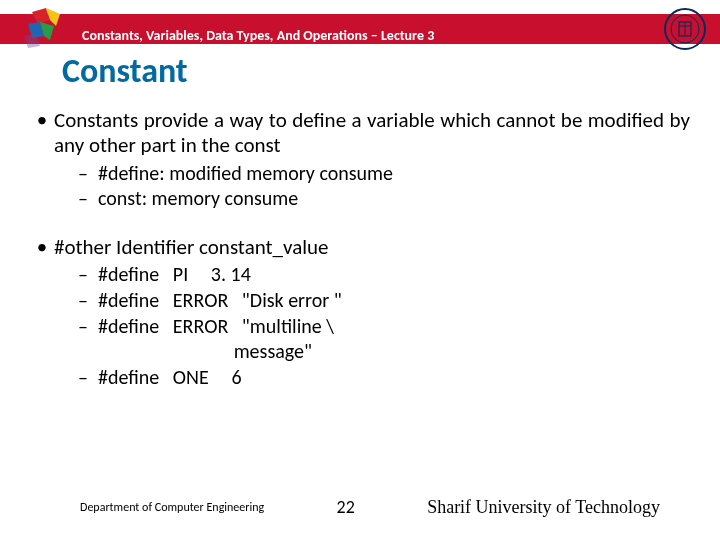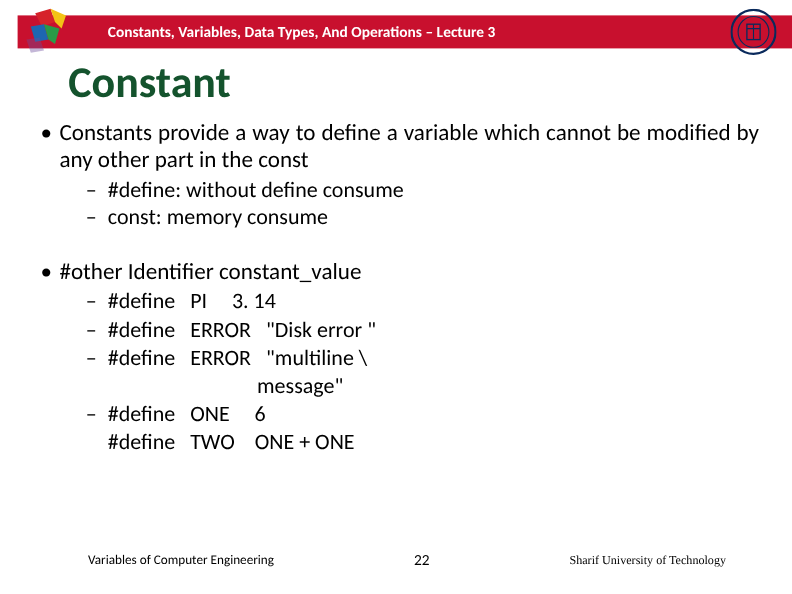--- a/index.html
+++ b/index.html
@@ -1,35 +1,35 @@
 <!DOCTYPE html>
 <html><head>
 <meta charset="utf-8">
 <style>
   * { box-sizing: border-box; margin: 0; padding: 0; }
   html, body { width: 720px; height: 540px; font-family: Calibri, "Segoe UI", Arial, sans-serif; background: #fff; color: #000; }
   .slide { width: 720px; height: 540px; position: relative; }
 
   .header-bar {
-    position: absolute; top: 14px; left: 16px; right: 0; height: 30px;
-    background: #c8102e; display: flex; align-items: center;
+    position: absolute; top: 14px; left: 0; right: 0; height: 30px;
+    background: #c8102e; display: flex; align-items: flex-end;
   }
   .header-title {
     color: #fff; font-size: 14px; font-weight: bold; margin-left: 82px;
   }
 
   .logo-left {
     position: absolute; top: 6px; left: 20px; width: 50px; height: 44px;
   }
   .logo-right {
     position: absolute; top: 8px; right: 14px; width: 42px; height: 42px;
   }
 
   .page-title {
-    position: absolute; top: 50px; left: 62px; font-size: 40px; font-weight: 600; color: #14532d;
+    position: absolute; top: 50px; left: 62px; font-size: 34px; font-weight: 600; color: #0369a1;
   }
 
   .content {
     position: absolute; top: 108px; left: 30px; right: 30px;
     font-size: 21px; line-height: 1.18;
   }
   .content ul { list-style: none; }
   .b1 { display: flex; margin-bottom: 4px; }
   .b1 .dot { width: 24px; flex-shrink: 0; text-align: center; }
   .b1 .txt { flex: 1; text-align: justify; }
@@ -38,22 +38,22 @@
   .sub1 .dash { width: 20px; flex-shrink: 0; }
   .sub1 .txt { flex: 1; }
   .gap { height: 22px; }
 
   .footer {
     position: absolute; bottom: 22px; left: 0; right: 0;
     display: flex; justify-content: space-between; align-items: center;
     padding: 0 60px 0 80px; font-size: 12px;
   }
   .footer .dept { font-family: Calibri, sans-serif; }
-  .footer .page { font-size: 14px; font-family: Calibri, sans-serif; }
-  .footer .uni { font-family: Georgia, "Times New Roman", serif; font-size: 11px; }
+  .footer .page { font-size: 18px; font-family: Calibri, sans-serif; }
+  .footer .uni { font-family: Georgia, "Times New Roman", serif; font-size: 18px; }
 </style>
 </head>
 <body>
 
 <div class="slide">
 
   <div class="header-bar">
     <span class="header-title">Constants, Variables, Data Types, And Operations – Lecture 3</span>
   </div>
 
@@ -82,21 +82,21 @@
   <div class="content">
     <ul>
       <li class="b1">
         <span class="dot">•</span>
         <span class="txt">Constants provide a way to define a variable which cannot be modified by any other part in the const</span>
       </li>
     </ul>
     <ul class="sub1">
       <li>
           <span class="dash">–</span>
-          <span class="txt">#define:  without define consume</span>
+          <span class="txt">#define:  modified memory consume</span>
         </li>
       <li>
           <span class="dash">–</span>
           <span class="txt">const: memory consume</span>
         </li>
     </ul>
 
     <div class="gap"></div>
 
     <ul>
@@ -119,25 +119,21 @@
           <span class="txt" style="white-space: pre;">#define   ERROR   "multiline \</span>
         </li>
       <li>
           <span class="dash"></span>
           <span class="txt" style="white-space: pre;">                              message"</span>
         </li>
       <li>
           <span class="dash">–</span>
           <span class="txt" style="white-space: pre;">#define   ONE     6</span>
         </li>
-      <li>
-          <span class="dash"></span>
-          <span class="txt" style="white-space: pre;">#define   TWO    ONE + ONE</span>
-        </li>
     </ul>
   </div>
 
   <div class="footer">
-    <span class="dept">Variables of Computer Engineering</span>
+    <span class="dept">Department of Computer Engineering</span>
     <span class="page">22</span>
     <span class="uni">Sharif University of Technology</span>
   </div>
 </div>
 
 </body></html>

